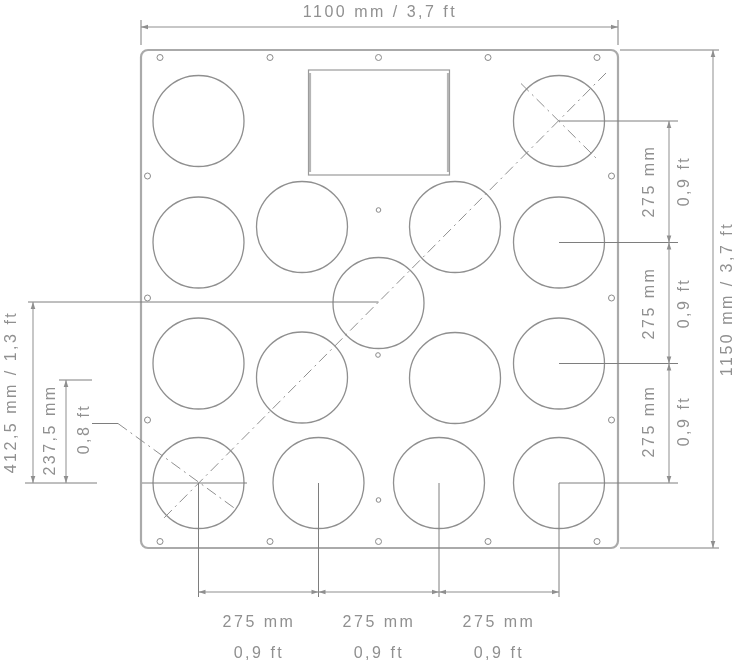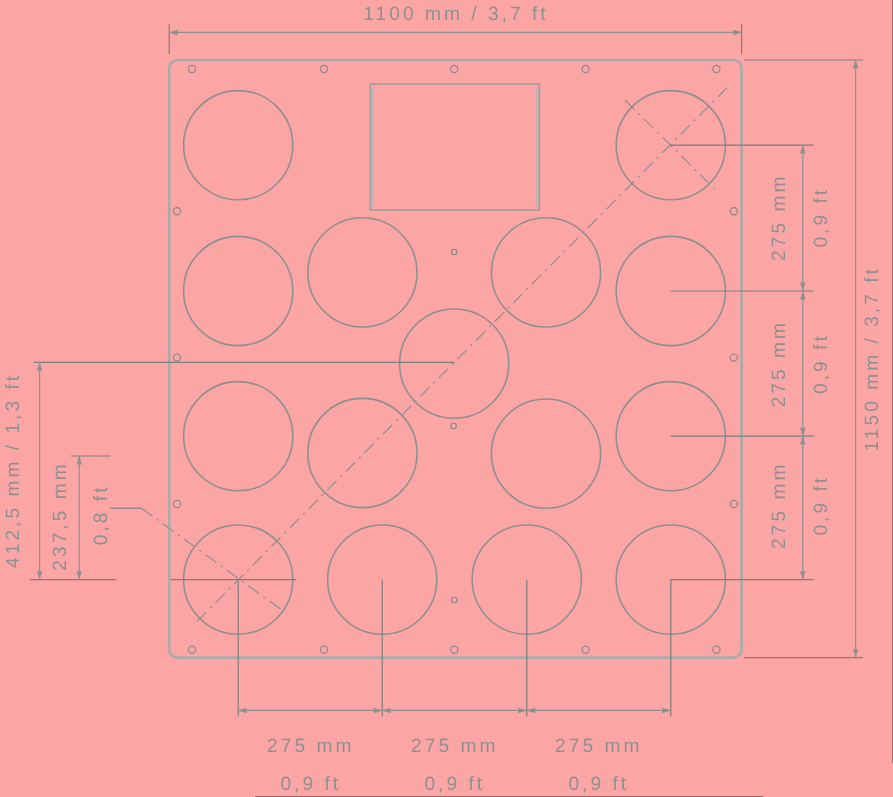--- a/index.html
+++ b/index.html
@@ -1,16 +1,16 @@
 <!DOCTYPE html>
 <html><head>
 <meta charset="utf-8">
 <style>
   html,body{margin:0;padding:0;background:#000;}
-  #stage{position:relative;width:744px;height:664px;background:#fca5a5;overflow:hidden;}
+  #stage{position:relative;width:744px;height:664px;background:#ffffff;overflow:hidden;}
   svg{display:block;}
   text{font-family:"Liberation Sans", sans-serif;font-size:16px;letter-spacing:2.5px;fill:#909090;}
   .ext{stroke:#7e7e7e;stroke-width:1;fill:none;}
   .dim{stroke:#8f8f8f;stroke-width:1;fill:none;}
   .dash{stroke:#8f8f8f;stroke-width:1;fill:none;stroke-dasharray:11 4.5 2 4.5;}
   .hole{stroke:#8f8f8f;stroke-width:1.3;fill:none;}
   .small{stroke:#8a8a8a;stroke-width:1;fill:none;}
   .plate{stroke:#aaaaaa;stroke-width:2.2;fill:none;}
   .rectcut{stroke:#9a9a9a;stroke-width:1.2;fill:none;}
   .rectedge{stroke:#b5b5b5;stroke-width:2.2;}

